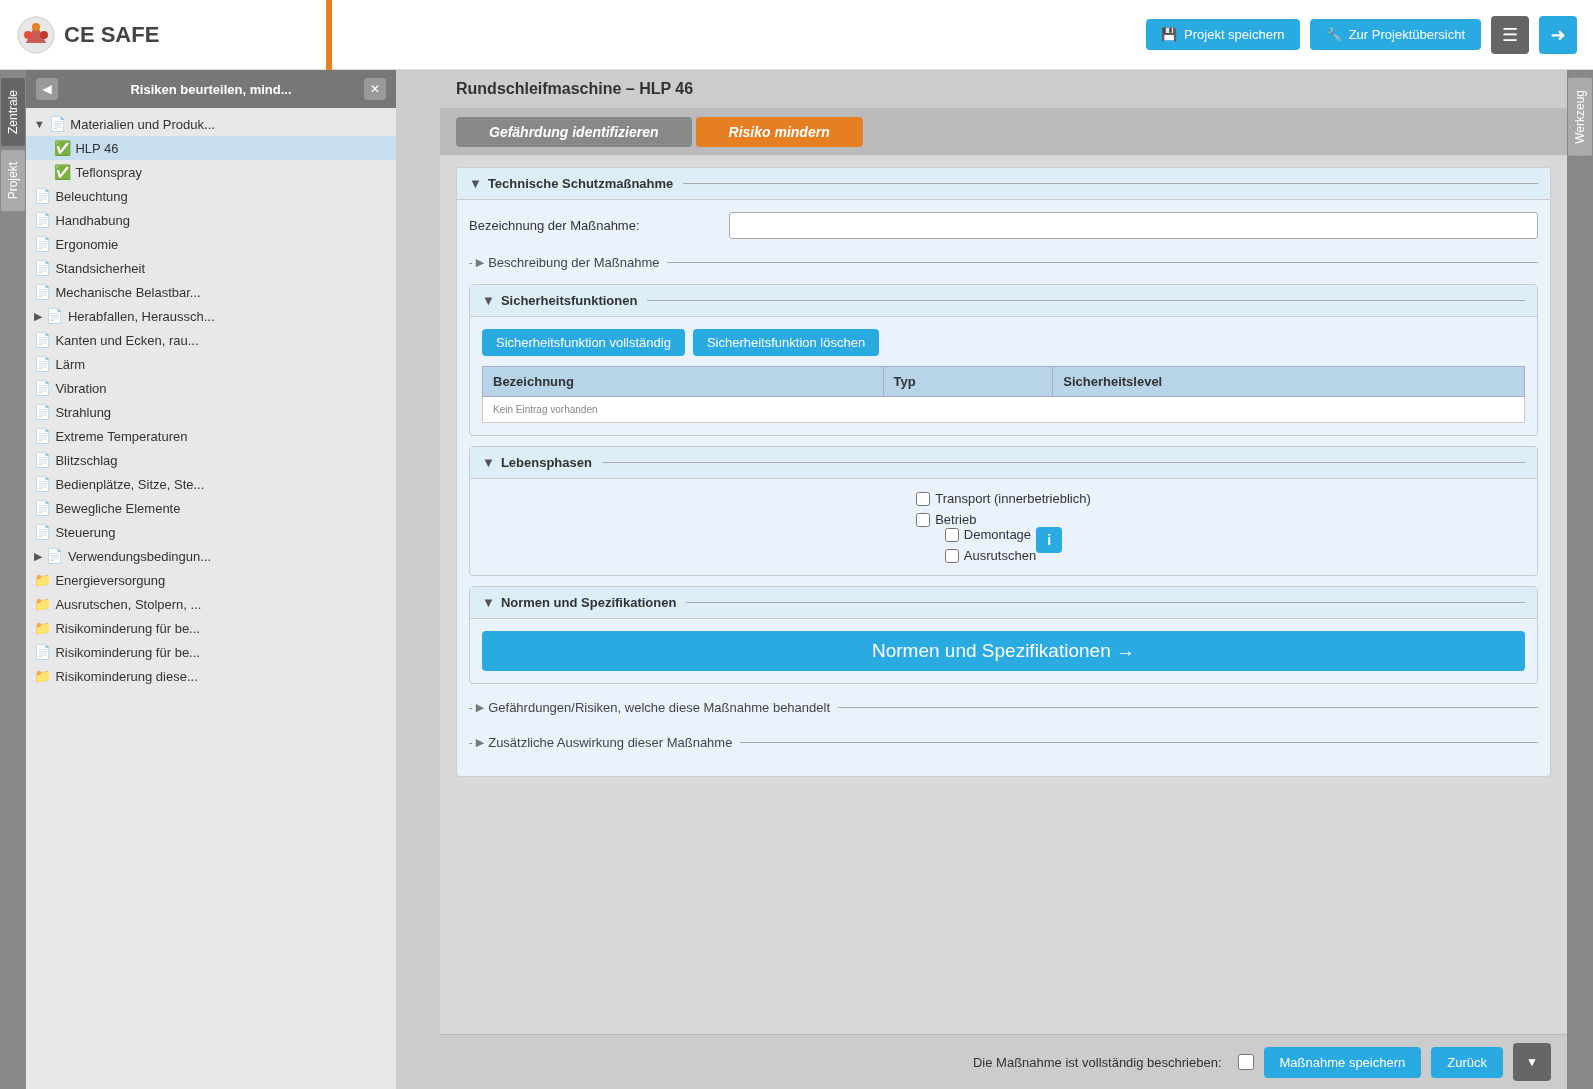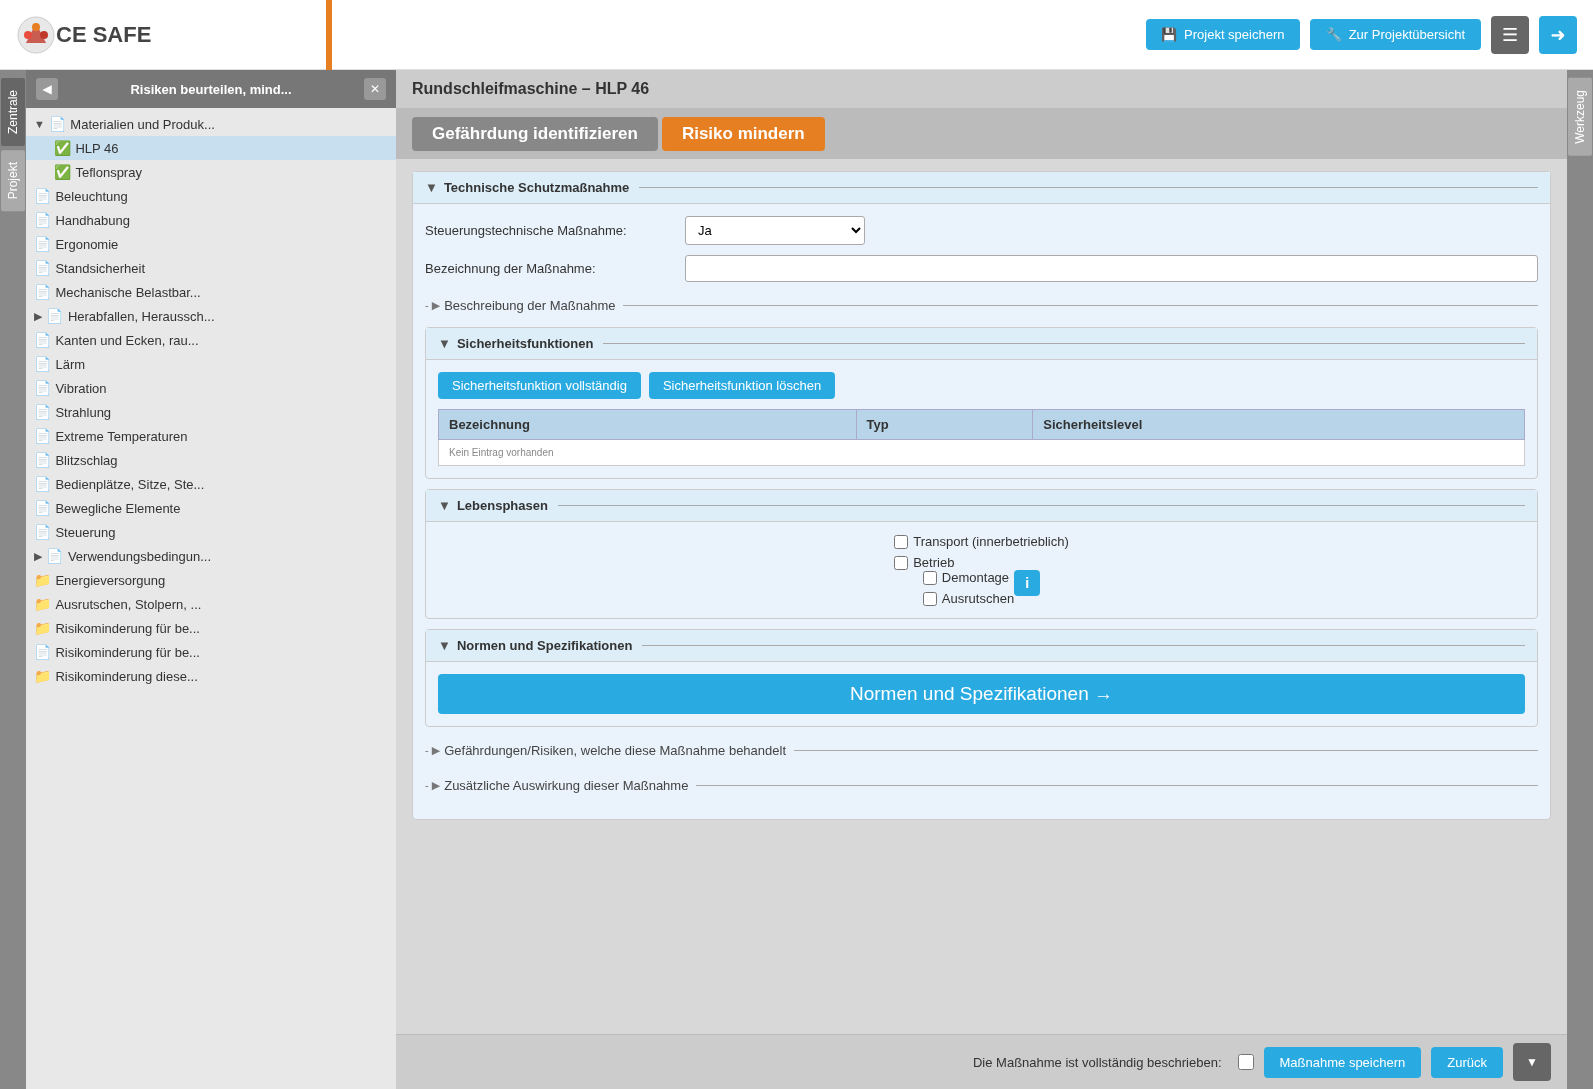--- a/index.html
+++ b/index.html
@@ -4,21 +4,21 @@
   <style>
     * { box-sizing: border-box; margin: 0; padding: 0; }
     body { font-family: Arial, sans-serif; font-size: 13px; background: #ccc; width: 1593px; height: 1089px; overflow: hidden; }
 
     
     .top-bar {
       display: flex; align-items: center; background: white; height: 70px;
       padding: 0 16px; border-bottom: 1px solid #ddd;
     }
     .logo-area {
-      display: flex; align-items: center; width: 310px;
+      display: flex; align-items: center; gap: 8px; width: 310px;
     }
     .logo-icon { width: 40px; height: 40px; }
     .logo-text { font-size: 22px; font-weight: bold; color: #444; }
     .orange-bar { width: 6px; height: 70px; background: #e67e22; margin-right: 10px; }
     .top-actions { display: flex; align-items: center; gap: 10px; margin-left: auto; }
     .btn-blue {
       background: #29abe2; color: white; border: none; padding: 8px 16px;
       border-radius: 4px; cursor: pointer; font-size: 13px; display: flex; align-items: center; gap: 6px;
     }
     .btn-gray {
@@ -65,31 +65,31 @@
     .tree-item.selected { background: #c8dff0; }
     .tree-icon { margin-right: 4px; font-size: 14px; }
     .icon-red { color: #e74c3c; }
     .icon-green { color: #27ae60; }
     .icon-gray { color: #888; }
     .icon-orange { color: #e67e22; }
     .expand-arrow { margin-right: 4px; color: #555; font-size: 11px; }
 
     
     .content-area {
-      flex: 1; background: #d946ef; display: flex; flex-direction: column; overflow: hidden;
+      flex: 1; background: #d946ef; display: flex; flex-direction: column; overflow: hidden; margin-left: 44px;
     }
     .content-header {
       background: #ccc; padding: 10px 16px; font-size: 16px; font-weight: bold; color: #333;
       border-bottom: 1px solid #bbb;
     }
     .tab-bar {
       background: #bbb; padding: 8px 16px; display: flex; gap: 4px;
     }
     .tab-btn {
-      padding: 7px 20px; border: none; border-radius: 4px; cursor: pointer; font-size: 17px; font-weight: bold;
+      padding: 7px 33px; border: none; border-radius: 4px; cursor: pointer; font-size: 14px; font-weight: bold; font-style: italic;
     }
     .tab-btn.inactive { background: #888; color: white; }
     .tab-btn.active { background: #e67e22; color: white; }
 
     
     .form-container {
       flex: 1; overflow-y: auto; background: #d8d8d8; padding: 0;
     }
     .form-inner { padding: 12px 16px; }
 
@@ -339,29 +339,20 @@
       <div class="form-inner">
 
         <div class="section-box">
           <div class="section-header">
             <span class="arrow">▼</span>
             <span>Technische Schutzmaßnahme</span>
             <span style="flex:1; border-top:1px solid #aaa; margin-left:10px; display:inline-block;"></span>
           </div>
           <div class="section-body">
 
-            <div class="form-row">
-              <span class="form-label">Steuerungstechnische Maßnahme:</span>
-              <div class="form-control">
-                <select class="styled">
-                  <option>Ja</option>
-                  <option>Nein</option>
-                </select>
-              </div>
-            </div>
 
             <div class="form-row">
               <span class="form-label">Bezeichnung der Maßnahme:</span>
               <div class="form-control">
                 <input type="text" class="styled" value="" style="">
               </div>
             </div>
 
             <div class="collapsed-section">
               <span style="color:#777; margin-right:4px; font-size:11px;">- ▶</span>

